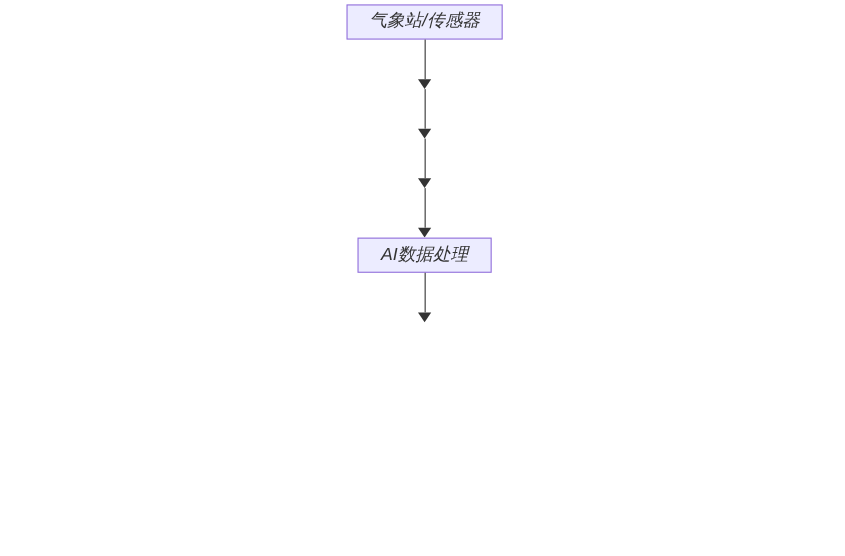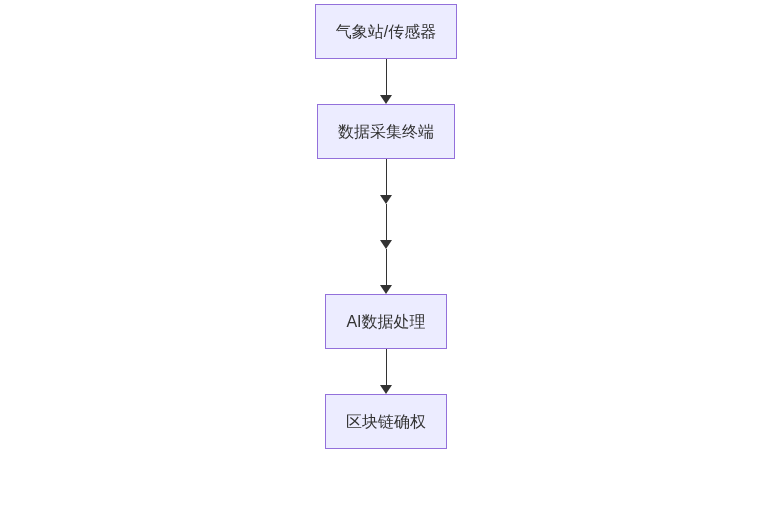--- a/index.html
+++ b/index.html
@@ -21,33 +21,34 @@
     width: 768px;
     height: 505px;
     display: flex;
     flex-direction: column;
     align-items: center;
     padding-top: 4px;
     position: relative;
     left: 2px; 
   }
   .flow-node {
-    height: 55px;
+    height: 32px;
     min-width: 104px;
     padding: 0 20px;
     display: flex;
     align-items: center;
     justify-content: center;
     background: var(--node-fill);
     border: 1px solid var(--node-border);
     color: var(--text-color);
     font-size: 16px;
     line-height: 1;
     white-space: nowrap;
     flex: 0 0 auto;
+    font-style: italic;
   }
   .flow-arrow {
     height: 45px;
     width: 12px;
     display: flex;
     flex-direction: column;
     align-items: center;
     flex: 0 0 auto;
   }
   .flow-arrow .shaft {
@@ -70,23 +71,20 @@
 
   <div class="flow-node">
     <span>气象站/传感器</span>
   </div>
 
   <div class="flow-arrow">
     <div class="shaft"></div>
     <div class="head"></div>
   </div>
 
-  <div class="flow-node">
-    <span>数据采集终端</span>
-  </div>
 
   <div class="flow-arrow">
     <div class="shaft"></div>
     <div class="head"></div>
   </div>
 
 
   <div class="flow-arrow">
     <div class="shaft"></div>
     <div class="head"></div>
@@ -100,17 +98,14 @@
 
   <div class="flow-node">
     <span>AI数据处理</span>
   </div>
 
   <div class="flow-arrow">
     <div class="shaft"></div>
     <div class="head"></div>
   </div>
 
-  <div class="flow-node">
-    <span>区块链确权</span>
-  </div>
 
 </div>
 
 </body></html>

